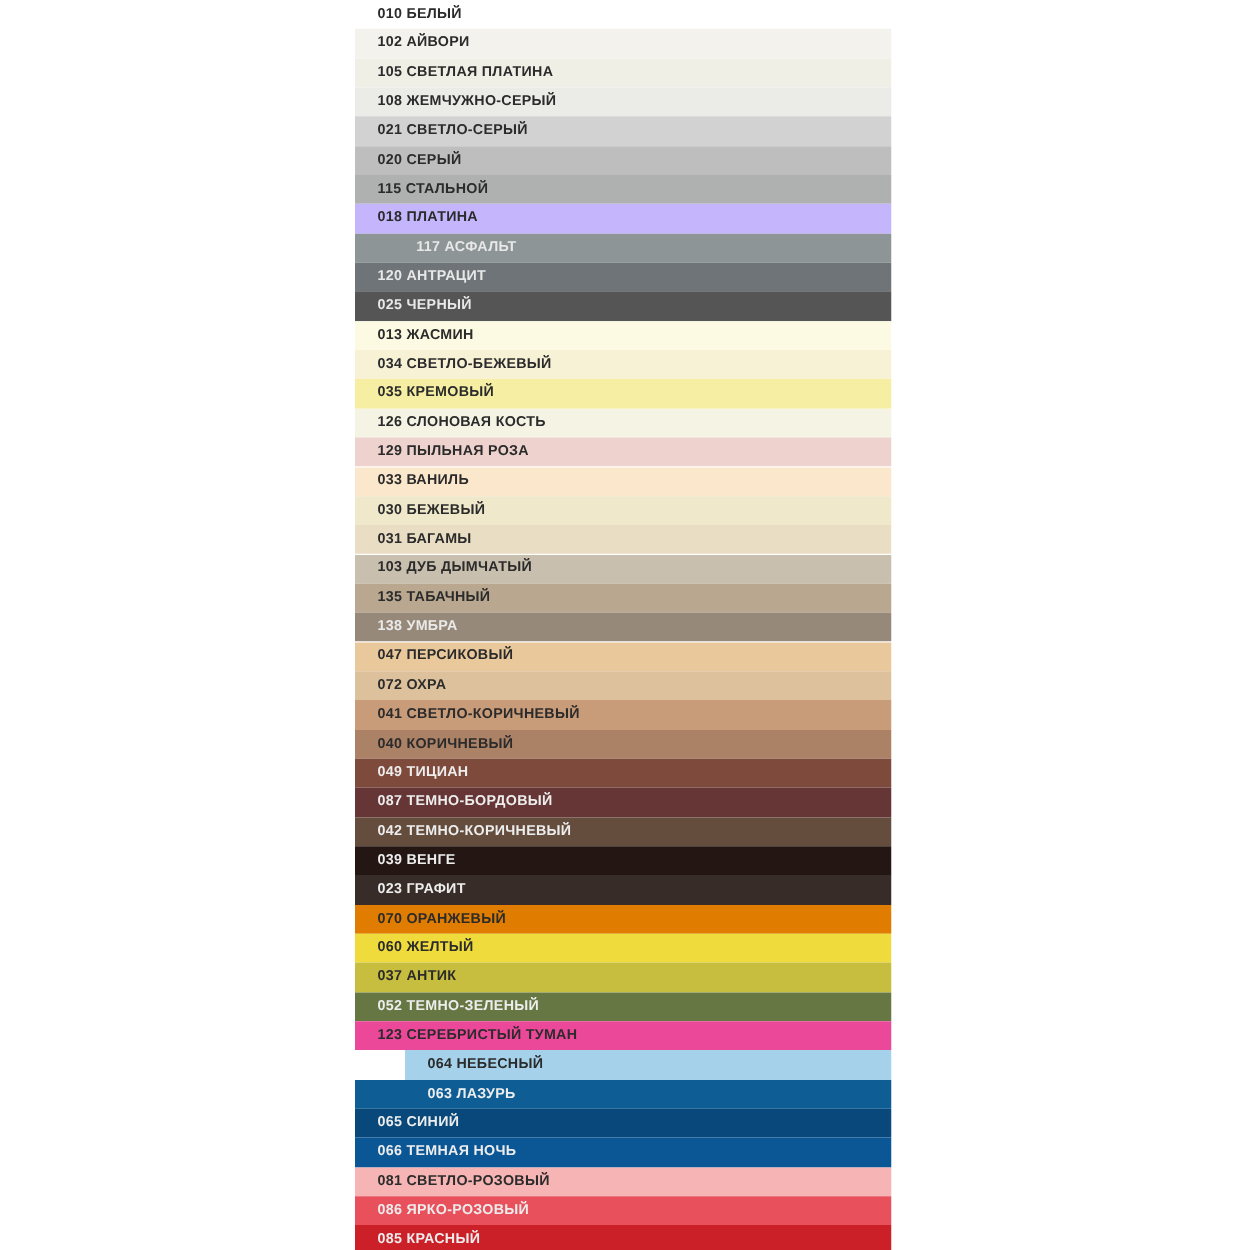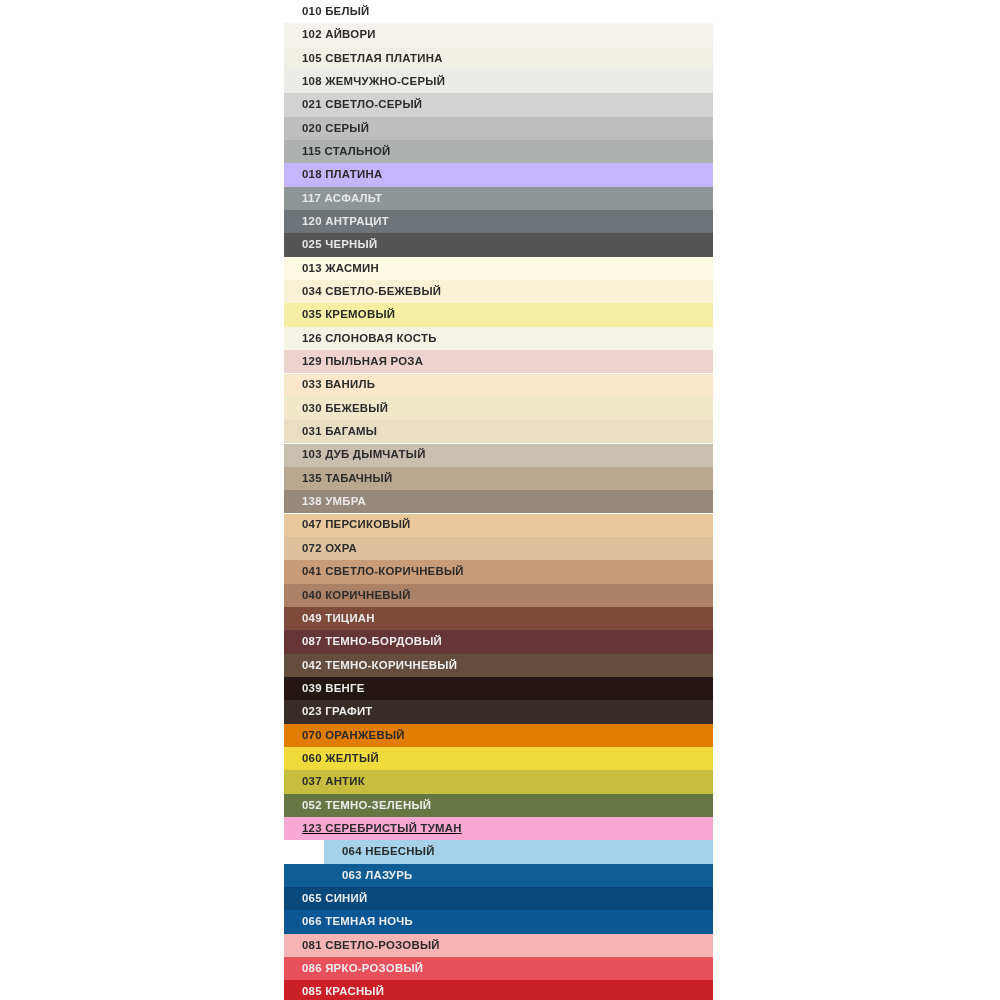--- a/index.html
+++ b/index.html
@@ -60,21 +60,21 @@
     <div class="swatch-row" style="background: rgb(190, 190, 190);">
       <span class="swatch-label" style="color: rgb(43, 43, 43);">020 СЕРЫЙ</span>
     </div>
     <div class="swatch-row" style="background: rgb(175, 176, 176);">
       <span class="swatch-label" style="color: rgb(43, 43, 43);">115 СТАЛЬНОЙ</span>
     </div>
     <div class="swatch-row" style="background: #c4b5fd;">
       <span class="swatch-label" style="color: rgb(43, 43, 43);">018 ПЛАТИНА</span>
     </div>
     <div class="swatch-row" style="background: rgb(141, 149, 151);">
-      <span class="swatch-label" style="color: rgb(232, 232, 232);">117 АСФАЛЬТ</span>
+      <span class="swatch-label" style="color: rgb(232, 232, 232); margin-left: 31px;">117 АСФАЛЬТ</span>
     </div>
     <div class="swatch-row" style="background: rgb(110, 116, 119);">
       <span class="swatch-label" style="color: rgb(232, 232, 232);">120 АНТРАЦИТ</span>
     </div>
     <div class="swatch-row" style="background: rgb(85, 85, 85);">
       <span class="swatch-label" style="color: rgb(232, 232, 232);">025 ЧЕРНЫЙ</span>
     </div>
     <div class="swatch-row" style="background: rgb(253, 250, 227);">
       <span class="swatch-label" style="color: rgb(43, 43, 43);">013 ЖАСМИН</span>
     </div>
@@ -140,21 +140,21 @@
     </div>
     <div class="swatch-row" style="background: rgb(239, 220, 60);">
       <span class="swatch-label" style="color: rgb(43, 43, 43);">060 ЖЕЛТЫЙ</span>
     </div>
     <div class="swatch-row" style="background: rgb(199, 190, 63);">
       <span class="swatch-label" style="color: rgb(43, 43, 43);">037 АНТИК</span>
     </div>
     <div class="swatch-row" style="background: rgb(102, 119, 67);">
       <span class="swatch-label" style="color: rgb(237, 237, 237);">052 ТЕМНО-ЗЕЛЕНЫЙ</span>
     </div>
-    <div class="swatch-row" style="background: #f9a8d4; text-decoration: underline;">
+    <div class="swatch-row" style="background: #ec4899;">
       <span class="swatch-label" style="color: rgb(43, 43, 43);">123 СЕРЕБРИСТЫЙ ТУМАН</span>
     </div>
     <div class="swatch-row" style="background: rgb(165, 210, 234); margin-left: 40px;">
       <span class="swatch-label" style="color: rgb(43, 43, 43);">064 НЕБЕСНЫЙ</span>
     </div>
     <div class="swatch-row" style="background: rgb(14, 94, 149);">
       <span class="swatch-label" style="color: rgb(237, 237, 237); padding-left: 40px;">063 ЛАЗУРЬ</span>
     </div>
     <div class="swatch-row" style="background: rgb(9, 72, 122);">
       <span class="swatch-label" style="color: rgb(237, 237, 237);">065 СИНИЙ</span>

